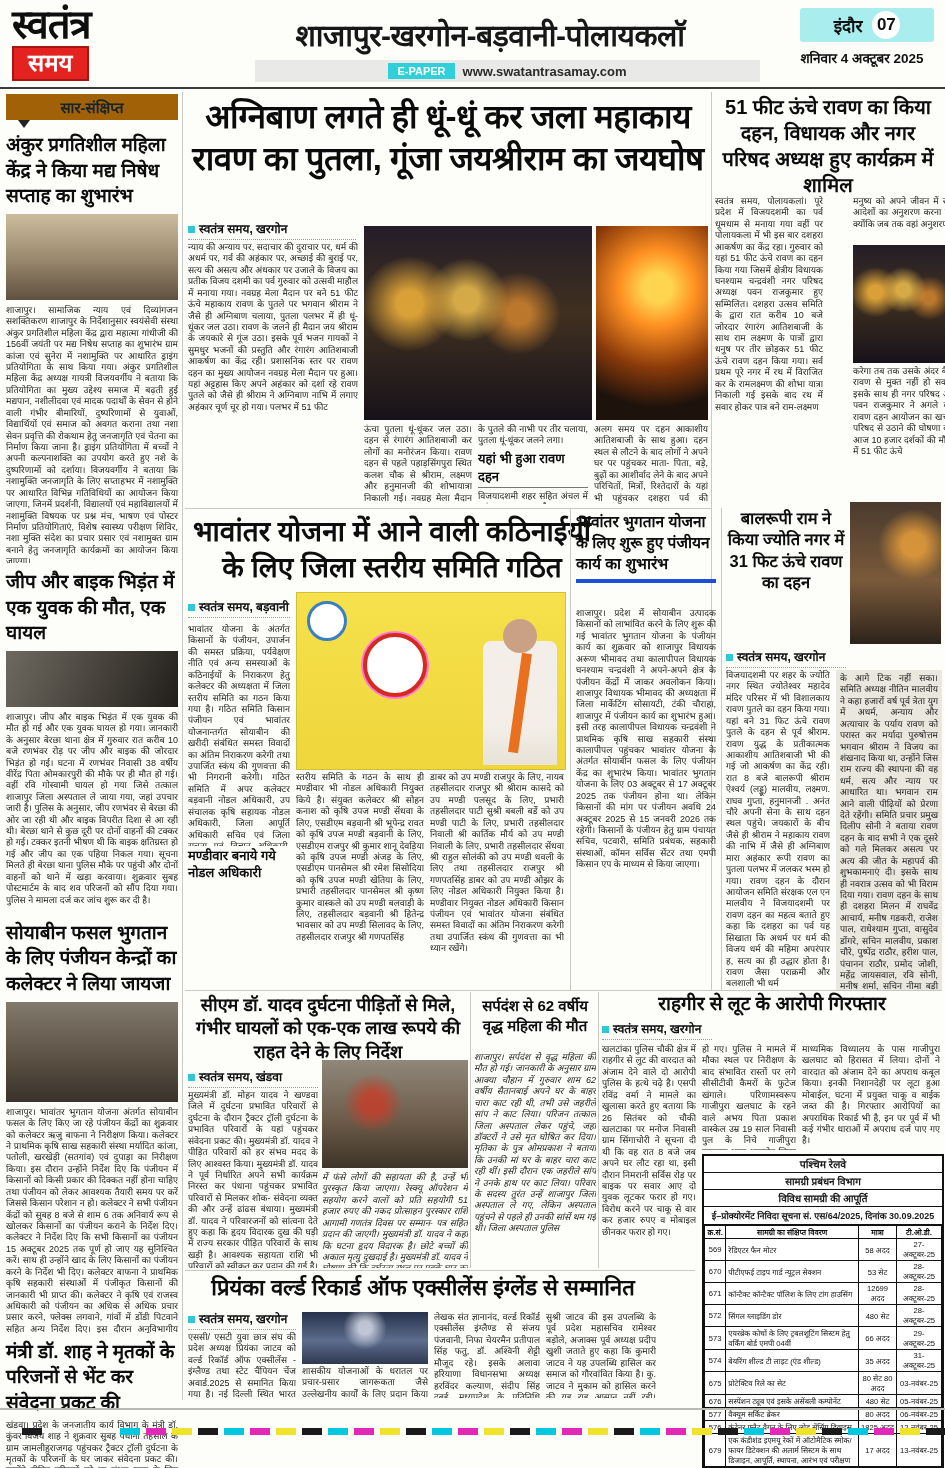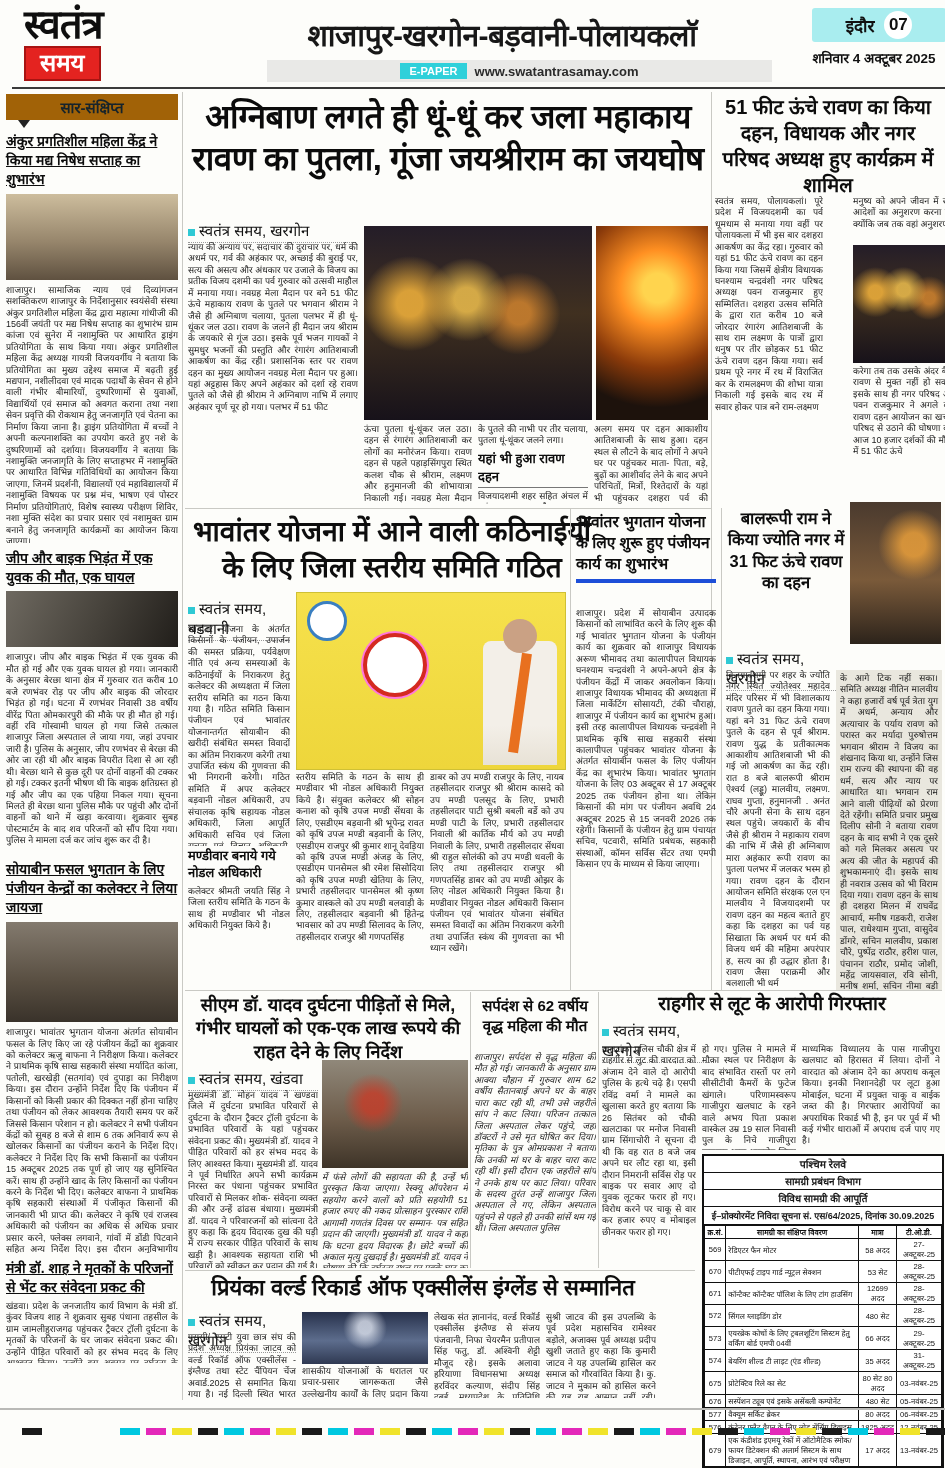--- a/index.html
+++ b/index.html
@@ -1,39 +1,39 @@
 <!DOCTYPE html>
 <html><head>
 <meta charset="utf-8">
 <style>
   html,body{margin:0;padding:0;background:#fff;}
   .page{position:relative;width:945px;height:1468px;background:#fdfdfa;font-family:"Liberation Sans","DejaVu Sans",sans-serif;color:#1a1a1a;overflow:hidden;}
   .abs{position:absolute;}
   .jt{font-size:9px;line-height:1.27;text-align:justify;overflow:hidden;color:#1c1c1c;}
   .hl{font-weight:bold;color:#0d0d0d;}
-  .byline{font-size:15px;font-weight:normal;color:#111;border-bottom:1px dotted #999;padding-bottom:2px;}
+  .byline{font-size:12px;font-weight:bold;color:#111;border-bottom:1px dotted #999;padding-bottom:2px;}
   .cyansq{display:inline-block;width:7px;height:7px;background:#2fc9d4;margin-right:4px;}
   .vrule{border-left:1px solid #c9c9c4;}
   .hrule{border-top:1px solid #c9c9c4;}
   
   .logo1{font-size:40px;font-weight:bold;color:#0e0e0e;letter-spacing:-1px;line-height:1;}
   .logo2{display:inline-block;background:#e42320;color:#fff;font-size:24px;font-weight:bold;padding:1px 14px;border:2px solid #a81412;line-height:1.2;}
   .regiontitle{font-size:30px;font-weight:bold;text-align:center;color:#171717;letter-spacing:-0.5px;}
   .epaperbar{background:#e9e9e7;display:flex;align-items:center;justify-content:center;gap:8px;height:22px;}
   .epaperbadge{background:#2fd0da;color:#fff;font-size:11px;font-weight:bold;padding:2px 9px;}
   .siteurl{font-size:13px;font-weight:bold;color:#2b2b2b;}
   .citybadge{background:#a9edef;display:flex;align-items:center;justify-content:center;gap:10px;height:34px;border-radius:3px;}
   .cityname{font-size:17px;font-weight:bold;color:#111;}
   .pagenum{background:#fff;border-radius:50%;width:28px;height:28px;display:flex;align-items:center;justify-content:center;font-size:17px;font-weight:bold;color:#111;}
   .dateline{font-size:13.5px;font-weight:bold;text-align:center;color:#111;}
   .headrule{border-top:2.5px solid #3a3a3a;}
   
   .sechead{background:#a16207;text-align:center;font-size:15px;font-weight:bold;color:#15232b;padding:3px 0;}
   .sechead-tri{width:0;height:0;border-left:6px solid transparent;border-right:6px solid transparent;border-top:8px solid #222;}
-  .sbtitle{font-size:14px;font-weight:bold;line-height:1.35;color:#0d0d0d;text-decoration:underline;}
+  .sbtitle{font-size:19px;font-weight:bold;line-height:1.35;color:#0d0d0d;}
   .photo{width:100%;height:100%;}
   .ph-room{background:linear-gradient(180deg,#cdbd9d,#97866c 55%,#5f5140);}
   .ph-crash{background:linear-gradient(115deg,#6e6960,#45413a 55%,#211e1a);}
   .ph-group{background:linear-gradient(180deg,#837a6e,#584e41 60%,#39322a);}
   .ph-night{background:radial-gradient(circle at 20% 40%,rgba(245,180,60,.85) 0 6%,rgba(0,0,0,0) 22%),radial-gradient(circle at 45% 38%,rgba(250,200,80,.8) 0 7%,rgba(0,0,0,0) 24%),radial-gradient(circle at 68% 45%,rgba(240,150,50,.7) 0 6%,rgba(0,0,0,0) 22%),linear-gradient(180deg,#241d28,#403020 45%,#17121a);}
   .ph-fire{background:radial-gradient(circle at 55% 32%,#ffd44e 0 10%,#ff9022 26%,#8a3a0a 55%,#1d120c 82%);}
   .ph-crowd{background:radial-gradient(circle at 70% 30%,rgba(250,170,60,.75) 0 10%,rgba(0,0,0,0) 30%),linear-gradient(180deg,#4a3a2e,#7a5a3a 55%,#2c231b);}
   .ph-cm{background:radial-gradient(circle at 35% 40%,rgba(200,60,40,.8) 0 9%,rgba(0,0,0,0) 26%),linear-gradient(180deg,#90887a,#6d5c4a 55%,#3e3428);}
   .ph-stage{background:radial-gradient(circle at 50% 30%,rgba(230,235,245,.75) 0 9%,rgba(0,0,0,0) 30%),linear-gradient(180deg,#27314b,#5d6d8d 55%,#2f3952);}
   
@@ -60,21 +60,21 @@
   table.rw th{font-weight:bold;text-align:center;}
   .rwfoot{font-size:7.8px;font-weight:bold;padding:2px 3px;border-top:1px solid #111;line-height:1.35;}
   
   .cmark{position:absolute;height:7px;width:20px;}
 </style>
 </head>
 <body>
 
 <div class="page">
 
-  <div class="abs" style="left:12px;top:0;width:862px;height:89px;">
+  <div class="abs" style="left:0;top:0;width:862px;height:89px;">
     <div class="abs" style="left:12px;top:4px;width:160px;">
       <div class="logo1">स्वतंत्र</div>
       <div style="margin-top:2px;"><span class="logo2">समय</span></div>
     </div>
     <div class="abs epaperbar" style="left:255px;top:60px;width:505px;">
       <span class="epaperbadge">E-PAPER</span>
       <span class="siteurl">www.swatantrasamay.com</span>
     </div>
     <div class="abs regiontitle" style="left:210px;top:14px;width:560px;">शाजापुर-खरगोन-बड़वानी-पोलायकलाॅ</div>
     <div class="abs citybadge" style="left:800px;top:8px;width:134px;">
@@ -138,21 +138,20 @@
         <div class="photo ph-night"></div>
       </div>
     <div class="jt" style="height:136px;">करेगा तब तक उसके अंदर बैठे हुए रावण से मुक्त नहीं हो सकता है इसके साथ ही नगर परिषद अध्यक्ष पवन राजकुमार ने अगले वर्ष से रावण दहन आयोजन का खर्च नगर परिषद से उठाने की घोषणा की गई आज 10 हजार दर्शकों की मौजूदगी में 51 फीट ऊंचे</div>
   </div>
 
   <div class="abs hrule" style="left:185px;top:508px;width:526px;"></div>
   <div class="abs h2c" style="left:188px;top:514px;width:408px;font-size:28px;">भावांतर योजना में आने वाली कठिनाईयों के लिए जिला स्तरीय समिति गठित</div>
   <div class="abs byline" style="left:188px;top:598px;width:102px;"><span class="cyansq"></span><span>स्वतंत्र समय, बड़वानी</span></div>
   <div class="abs jt" style="left:188px;top:624px;width:102px;height:222px;">भावांतर योजना के अंतर्गत किसानों के पंजीयन, उपार्जन की समस्त प्रक्रिया, पर्यवेक्षण नीति एवं अन्य समस्याओं के कठिनाईयों के निराकरण हेतु कलेक्टर की अध्यक्षता में जिला स्तरीय समिति का गठन किया गया है। गठित समिति किसान पंजीयन एवं भावांतर योजनान्तर्गत सोयाबीन की खरीदी संबंधित समस्त विवादों का अंतिम निराकरण करेगी तथा उपार्जित स्कंध की गुणवत्ता की भी निगरानी करेगी। गठित समिति में अपर कलेक्टर बड़वानी नोडल अधिकारी, उप संचालक कृषि सहायक नोडल अधिकारी, जिला आपूर्ति अधिकारी सचिव एवं जिला सूचना एवं विज्ञान अधिकारी, उपायुक्त सहकारिता, अधीक्षक भू-अभिलेख, लीड बैंक मैनेजर, महाप्रबंधक जिला सहकारी बैंक, जिला विपणन अधिकारी, जिला प्रबंधक एमपी स्टेट सिविल सप्लाईज, प्रभारी अधिकारी उप कृषि उपज मण्डी, जिला प्रबंधक</div>
   <div class="abs hl" style="left:188px;top:848px;width:102px;font-size:13px;line-height:1.3;">मण्डीवार बनाये गये नोडल अधिकारी</div>
-  <div class="abs jt" style="left:188px;top:886px;width:102px;height:104px;">कलेक्टर श्रीमती जयति सिंह ने जिला स्तरीय समिति के गठन के साथ ही मण्डीवार भी नोडल अधिकारी नियुक्त किये है।</div>
   <div class="abs scheme" style="left:296px;top:592px;width:268px;height:176px;">
     <div class="ring"></div>
     <div class="emblem"></div>
     <div class="cmfig"></div>
     <div class="cmhead"></div>
     <div class="sash"></div>
   </div>
   <div class="abs jt" style="left:296px;top:772px;width:128px;height:218px;">स्तरीय समिति के गठन के साथ ही मण्डीवार भी नोडल अधिकारी नियुक्त किये है। संयुक्त कलेक्टर श्री सोहन कनाश को कृषि उपज मण्डी सेंधवा के लिए, एसडीएम बड़वानी श्री भूपेन्द्र रावत को कृषि उपज मण्डी बड़वानी के लिए, एसडीएम राजपुर श्री कुमार शानू देवड़िया को कृषि उपज मण्डी अंजड़ के लिए, एसडीएम पानसेमल श्री रमेश सिसोदिया को कृषि उपज मण्डी खेतिया के लिए, प्रभारी तहसीलदार पानसेमल श्री कृष्ण कुमार वास्कले को उप मण्डी बलवाड़ी के लिए, तहसीलदार बड़वानी श्री हितेन्द्र भावसार को उप मण्डी सिलावद के लिए, तहसीलदार राजपुर श्री गणपतसिंह</div>
   <div class="abs jt" style="left:430px;top:772px;width:134px;height:218px;">डाबर को उप मण्डी राजपुर के लिए, नायब तहसीलदार राजपुर श्री श्रीराम कासदे को उप मण्डी पलसूद के लिए, प्रभारी तहसीलदार पाटी सुश्री बबली बर्डे को उप मण्डी पाटी के लिए, प्रभारी तहसीलदार निवाली श्री कार्तिक मौर्य को उप मण्डी निवाली के लिए, प्रभारी तहसीलदार सेंधवा श्री राहुल सोलंकी को उप मण्डी धवली के लिए तथा तहसीलदार राजपुर श्री गणपतसिंह डाबर को उप मण्डी ओझर के लिए नोडल अधिकारी नियुक्त किया है। मण्डीवार नियुक्त नोडल अधिकारी किसान पंजीयन एवं भावांतर योजना संबंधित समस्त विवादों का अंतिम निराकरण करेगी तथा उपार्जित स्कंध की गुणवत्ता का भी ध्यान रखेंगे।</div>
   <div class="abs vrule" style="left:570px;top:508px;height:482px;"></div>

